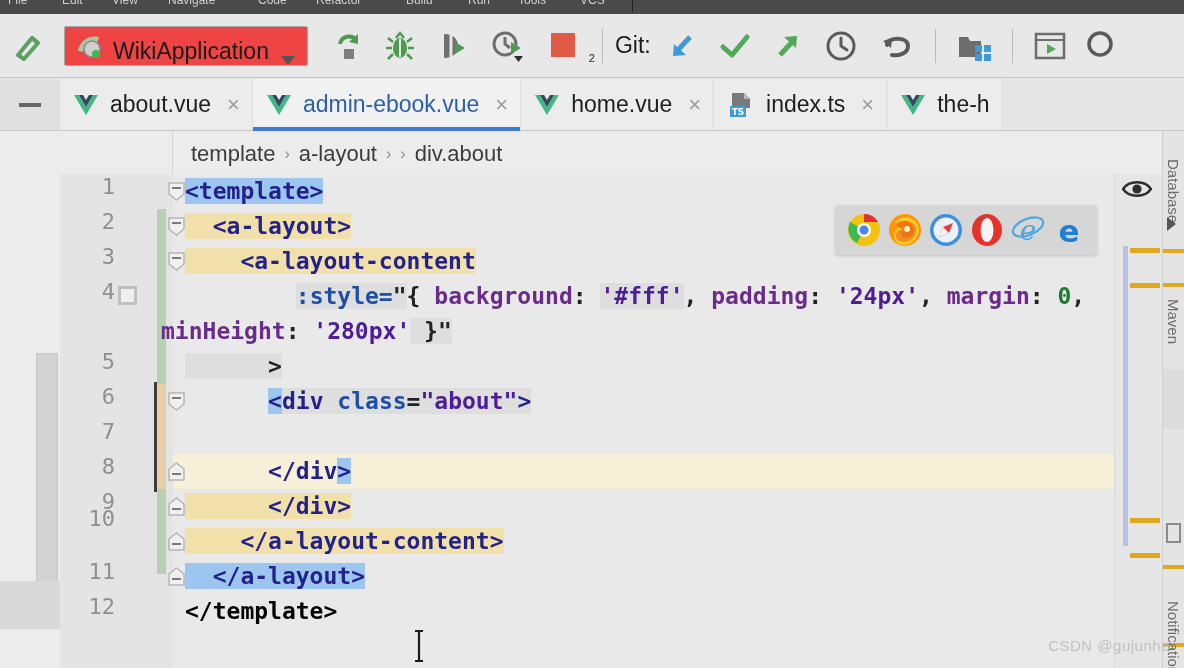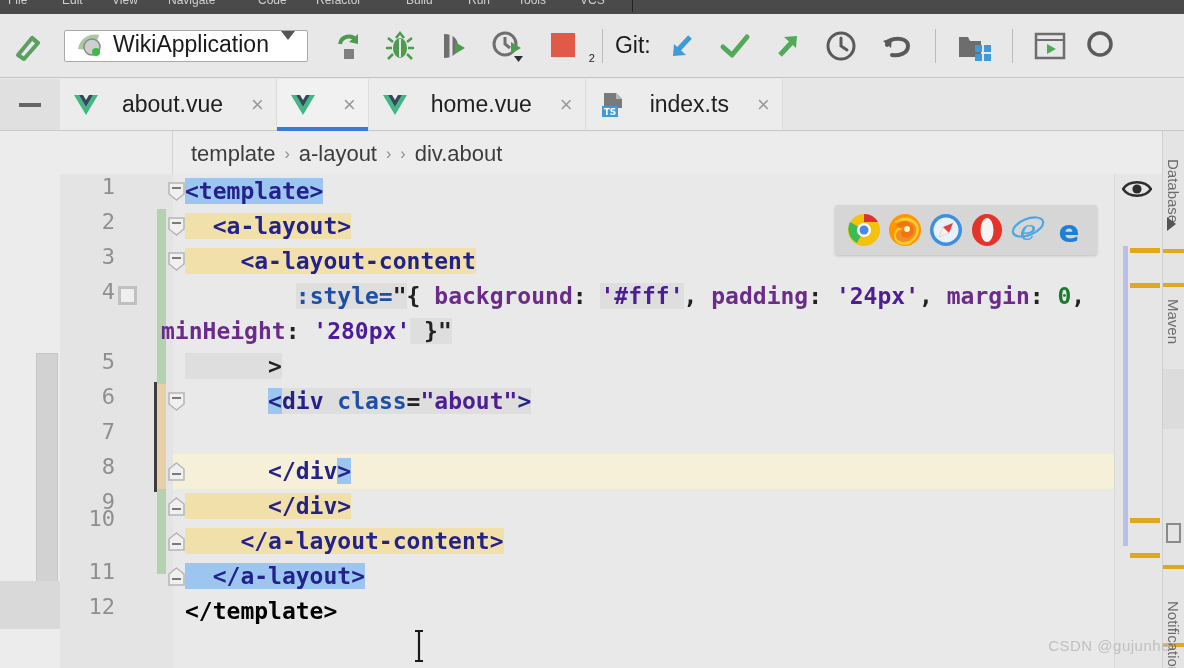--- a/index.html
+++ b/index.html
@@ -34,23 +34,23 @@
     display: flex; align-items: center;
   }
   .tb-icon {
     display: flex; align-items: center; justify-content: center;
     flex: 0 0 auto;
   }
   .sep {
     width: 1px; height: 34px; background: #bbb; margin: 0 10px; flex: 0 0 auto;
   }
   .run-config {
-    display: flex; align-items: flex-start; gap: 8px;
-    height: 32px; padding: 0 12px 0 10px;
-    border: 1px solid #a9a9a9; background: #ffffff;
+    display: flex; align-items: flex-end; gap: 8px;
+    height: 40px; padding: 0 12px 0 10px;
+    border: 1px solid #a9a9a9; background: #ef4444;
     border-radius: 2px; margin-left: 6px;
   }
   .run-config .rc-label {
     font-size: 23px; color: #1a1a1a; white-space: nowrap;
   }
   .chev {
     width: 0; height: 0; border-left: 7px solid transparent;
     border-right: 7px solid transparent; border-top: 9px solid #555;
     margin-left: 4px;
   }
@@ -64,21 +64,21 @@
     position: absolute; top: 79px; left: 0; width: 1184px; height: 52px;
     background: #e6e6e6; display: flex; align-items: stretch;
     border-bottom: 1px solid #c9c9c9;
   }
   .collapse-btn {
     width: 60px; display: flex; align-items: center; justify-content: center;
     background: #e0e0e0;
   }
   .collapse-btn .minus { width: 22px; height: 4px; background: #666; }
   .tab {
-    display: flex; align-items: center; gap: 24px;
+    display: flex; align-items: center; gap: 12px;
     padding: 0 12px 0 14px; background: #ececec;
     border-right: 1px solid #dcdcdc;
     position: relative;
   }
   .tab .tab-name { font-size: 23px; color: #202020; white-space: nowrap; }
   .tab.active { background: #f1f1f1; }
   .tab.active .tab-name { color: #2b5fa8; }
   .tab.active::after {
     content: ""; position: absolute; left: 0; right: 0; bottom: -1px;
     height: 4px; background: #3a7bd5;
@@ -382,20 +382,21 @@
     <span class="closex">×</span>
   </div>
 
   <div class="tab active">
     <span class="vue-ico">
       <svg width="24" height="20" viewBox="0 0 24 20">
           <path d="M0 0 L5 0 L12 12 L19 0 L24 0 L12 20 Z" fill="#41b883"></path>
           <path d="M5 0 L9 0 L12 5 L15 0 L19 0 L12 12 Z" fill="#35495e"></path>
         </svg>
     </span>
+    <span class="tab-name">admin-ebook.vue</span>
     <span class="closex">×</span>
   </div>
 
   <div class="tab">
     <span class="vue-ico">
       <svg width="24" height="20" viewBox="0 0 24 20">
           <path d="M0 0 L5 0 L12 12 L19 0 L24 0 L12 20 Z" fill="#41b883"></path>
           <path d="M5 0 L9 0 L12 5 L15 0 L19 0 L12 12 Z" fill="#35495e"></path>
         </svg>
     </span>
@@ -409,20 +410,29 @@
         <path d="M4 1 L16 1 L22 7 L22 16 L4 16 Z" fill="#7a7a7a"></path>
         <path d="M16 1 L16 7 L22 7 Z" fill="#b8b8b8"></path>
         <rect x="2" y="14" width="16" height="11" fill="#3e9ad8"></rect>
         <text x="10" y="23" font-size="9" font-family="DejaVu Sans, sans-serif" fill="#fff" text-anchor="middle" font-weight="bold">TS</text>
       </svg>
     </span>
     <span class="tab-name">index.ts</span>
     <span class="closex">×</span>
   </div>
 
+  <div class="tab">
+    <span class="vue-ico">
+      <svg width="24" height="20" viewBox="0 0 24 20">
+          <path d="M0 0 L5 0 L12 12 L19 0 L24 0 L12 20 Z" fill="#41b883"></path>
+          <path d="M5 0 L9 0 L12 5 L15 0 L19 0 L12 12 Z" fill="#35495e"></path>
+        </svg>
+    </span>
+    <span class="tab-name">the-h</span>
+  </div>
 </div>
 
 <div class="left-pane">
   <div class="left-scroll"></div>
   <div class="left-band"></div>
 </div>
 
 <div class="breadcrumb">
   <span class="crumb">template</span>
   <span class="crumb-sep">›</span>

